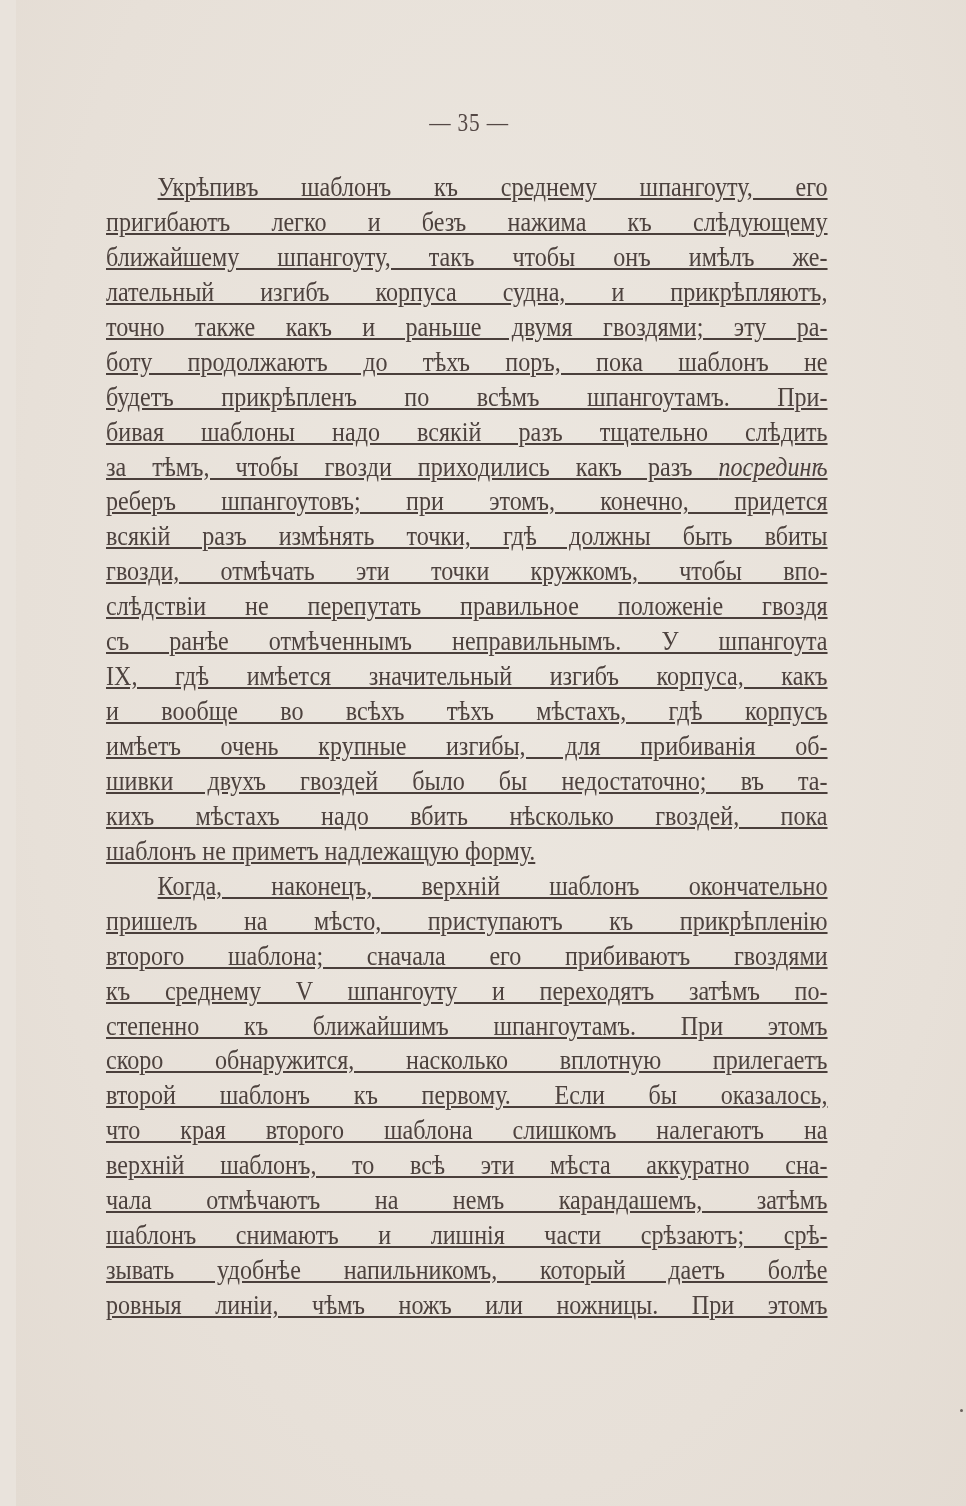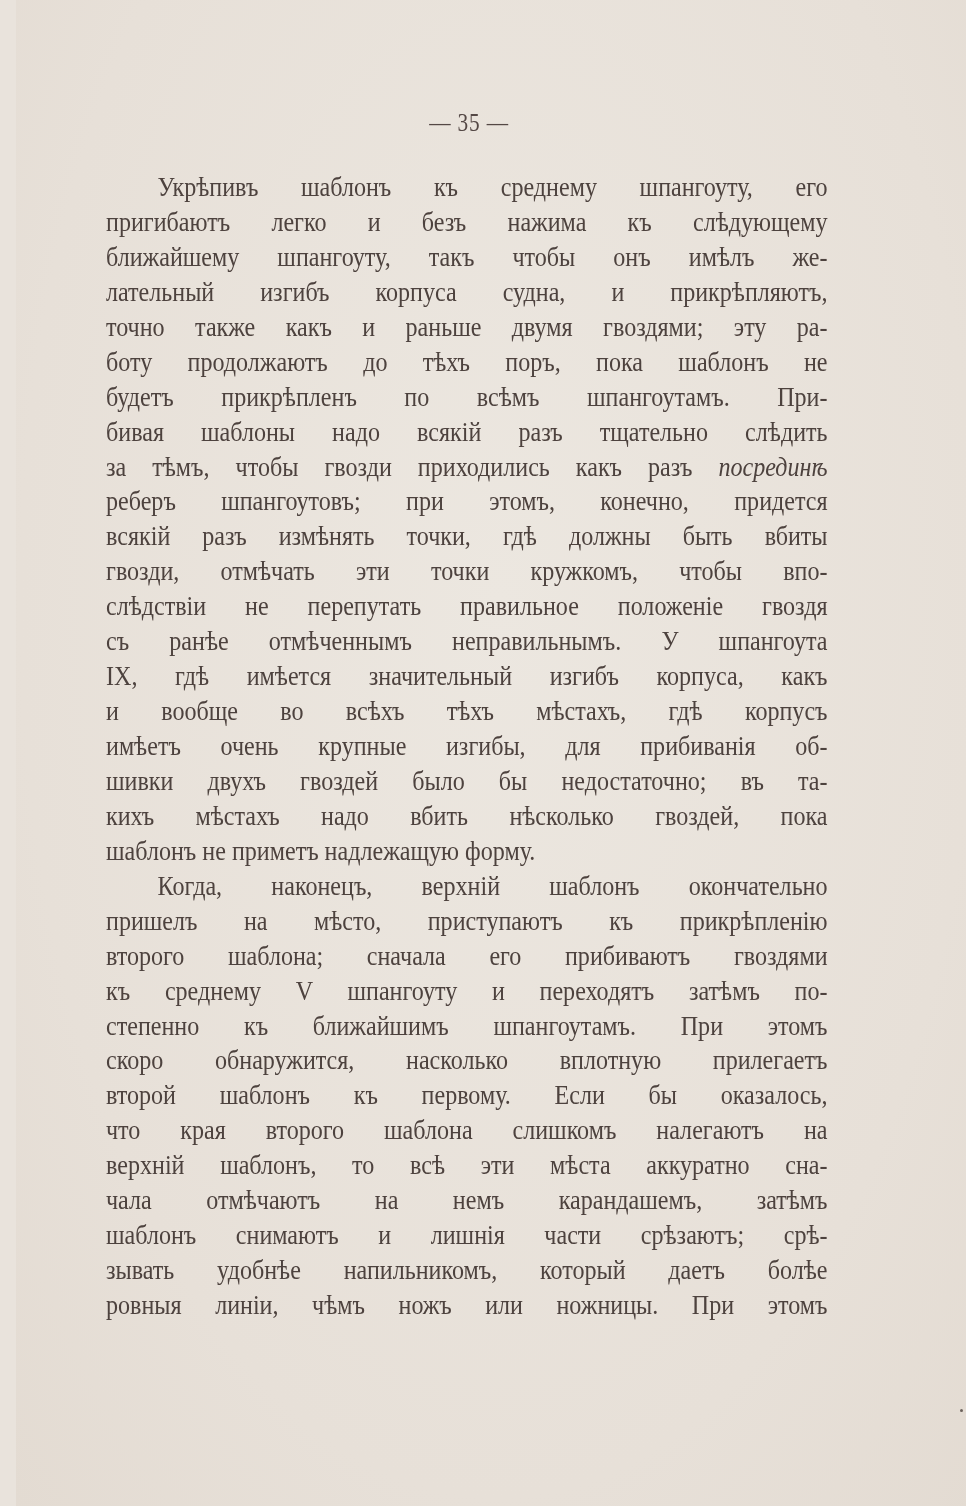--- a/index.html
+++ b/index.html
@@ -31,20 +31,21 @@
       letter-spacing: 1px;
       color: #544845;
       transform: scaleX(0.82);
       transform-origin: 453px 0;
     }
     .text-block {
       position: absolute;
       left: 90px;
       top: 170px;
       width: 722px;
+      text-decoration: underline;
     }
     .line {
       display: block;
       height: 34.95px;
       line-height: 34.95px;
       font-size: 28px;
       white-space: nowrap;
       text-align: justify;
       text-align-last: justify;
       transform: scaleX(0.86);

